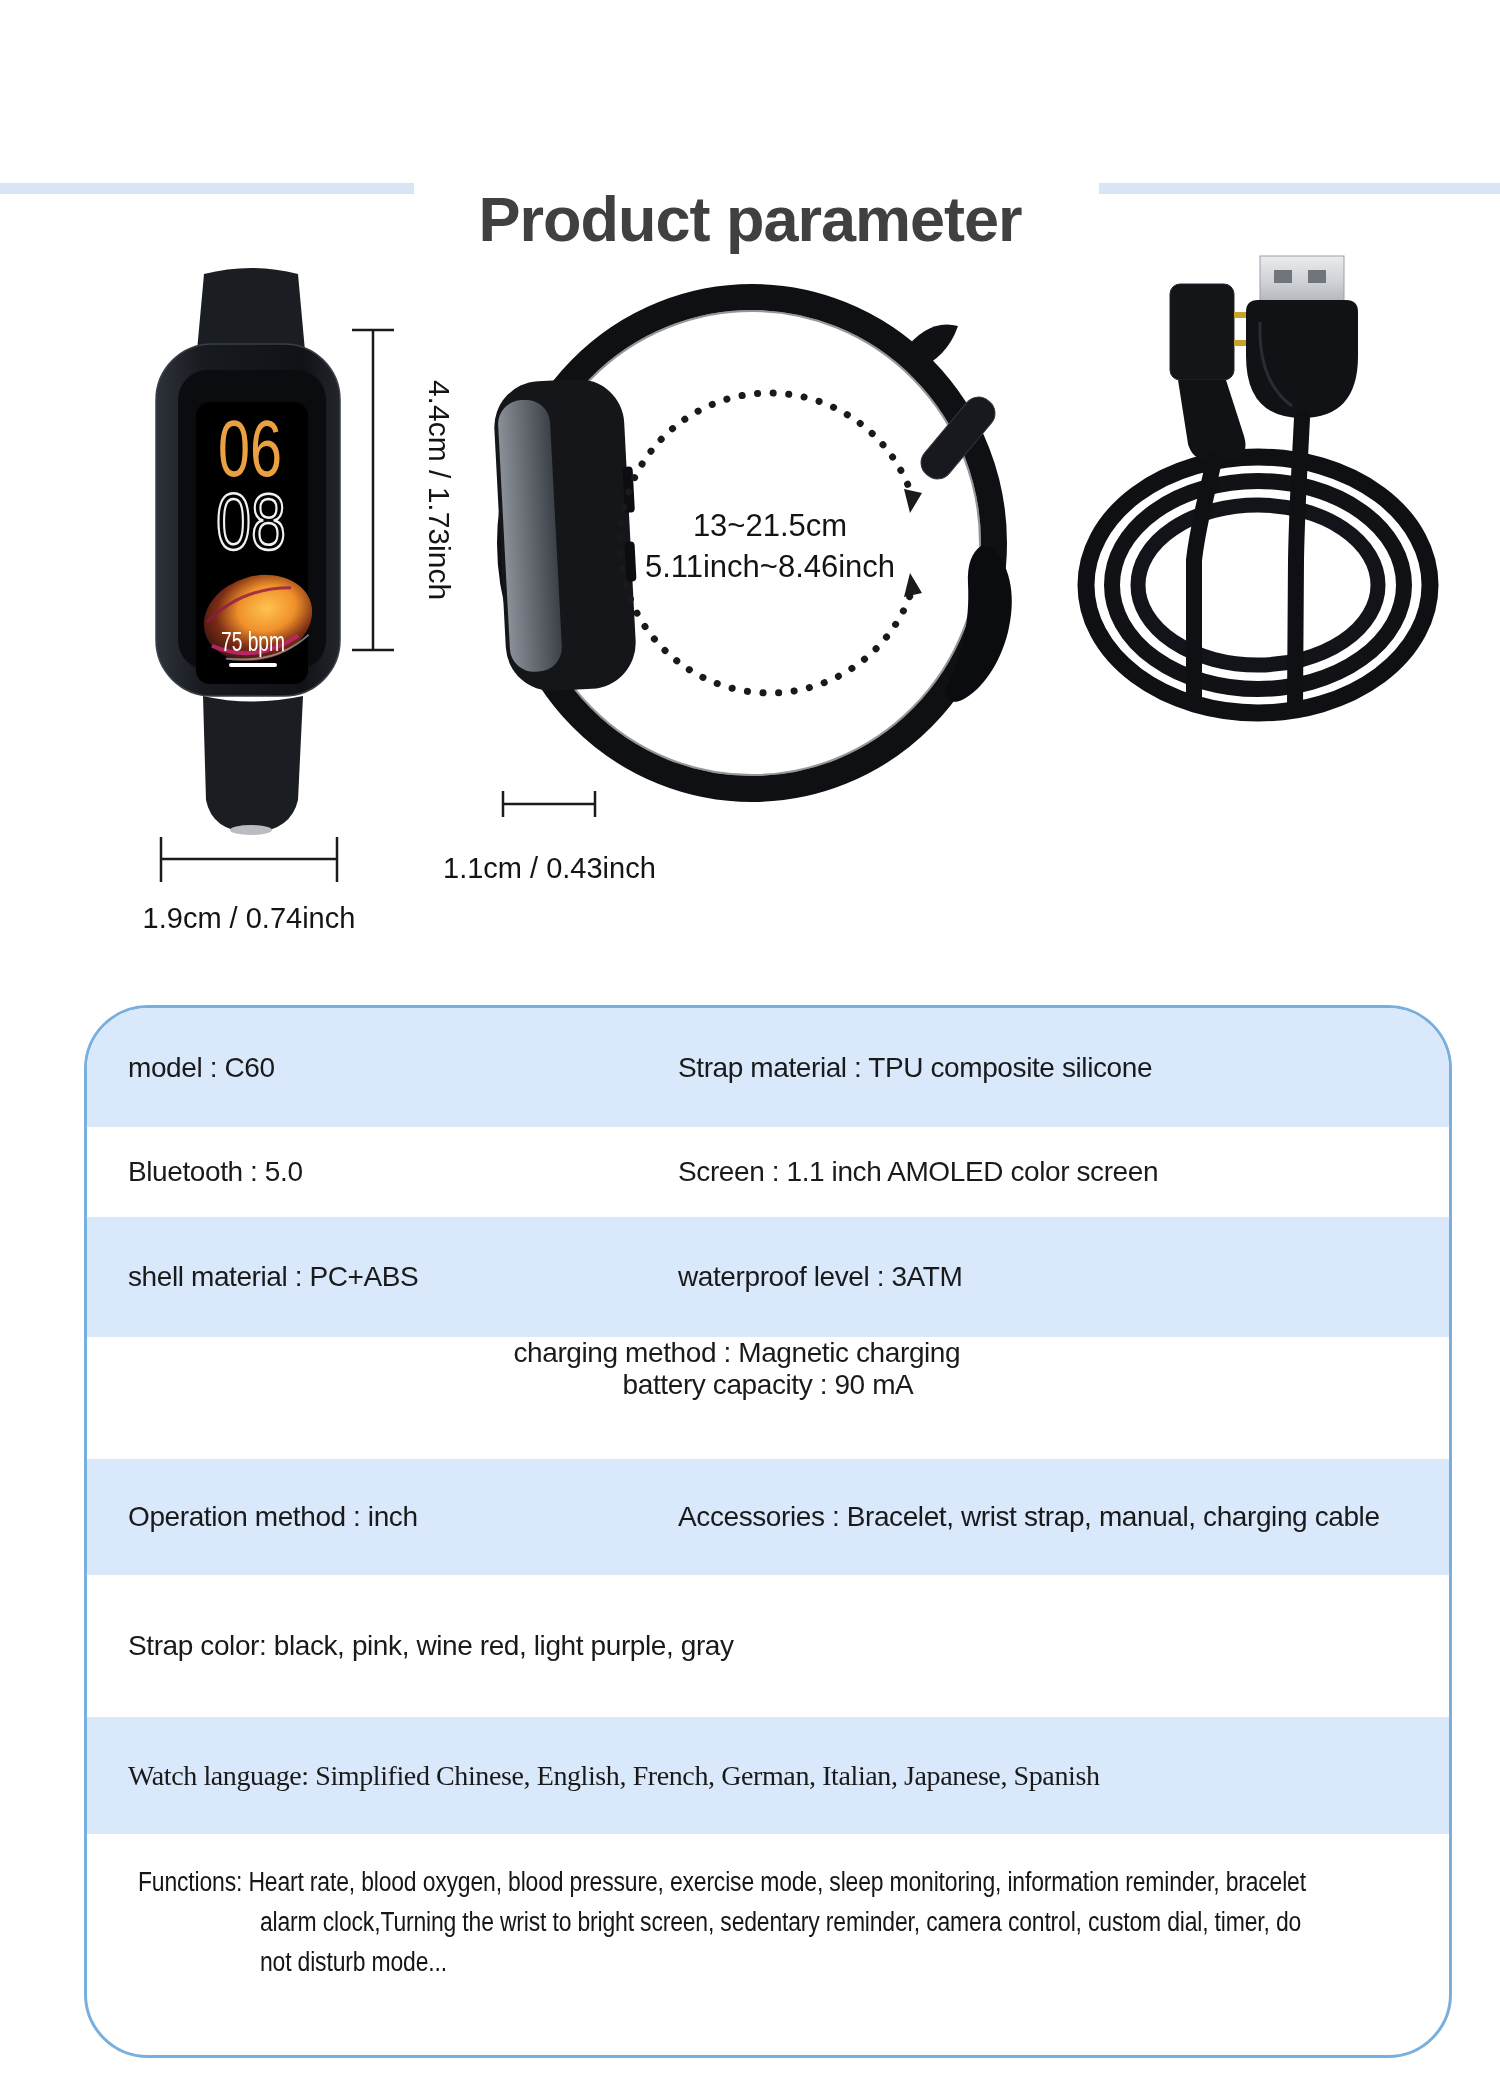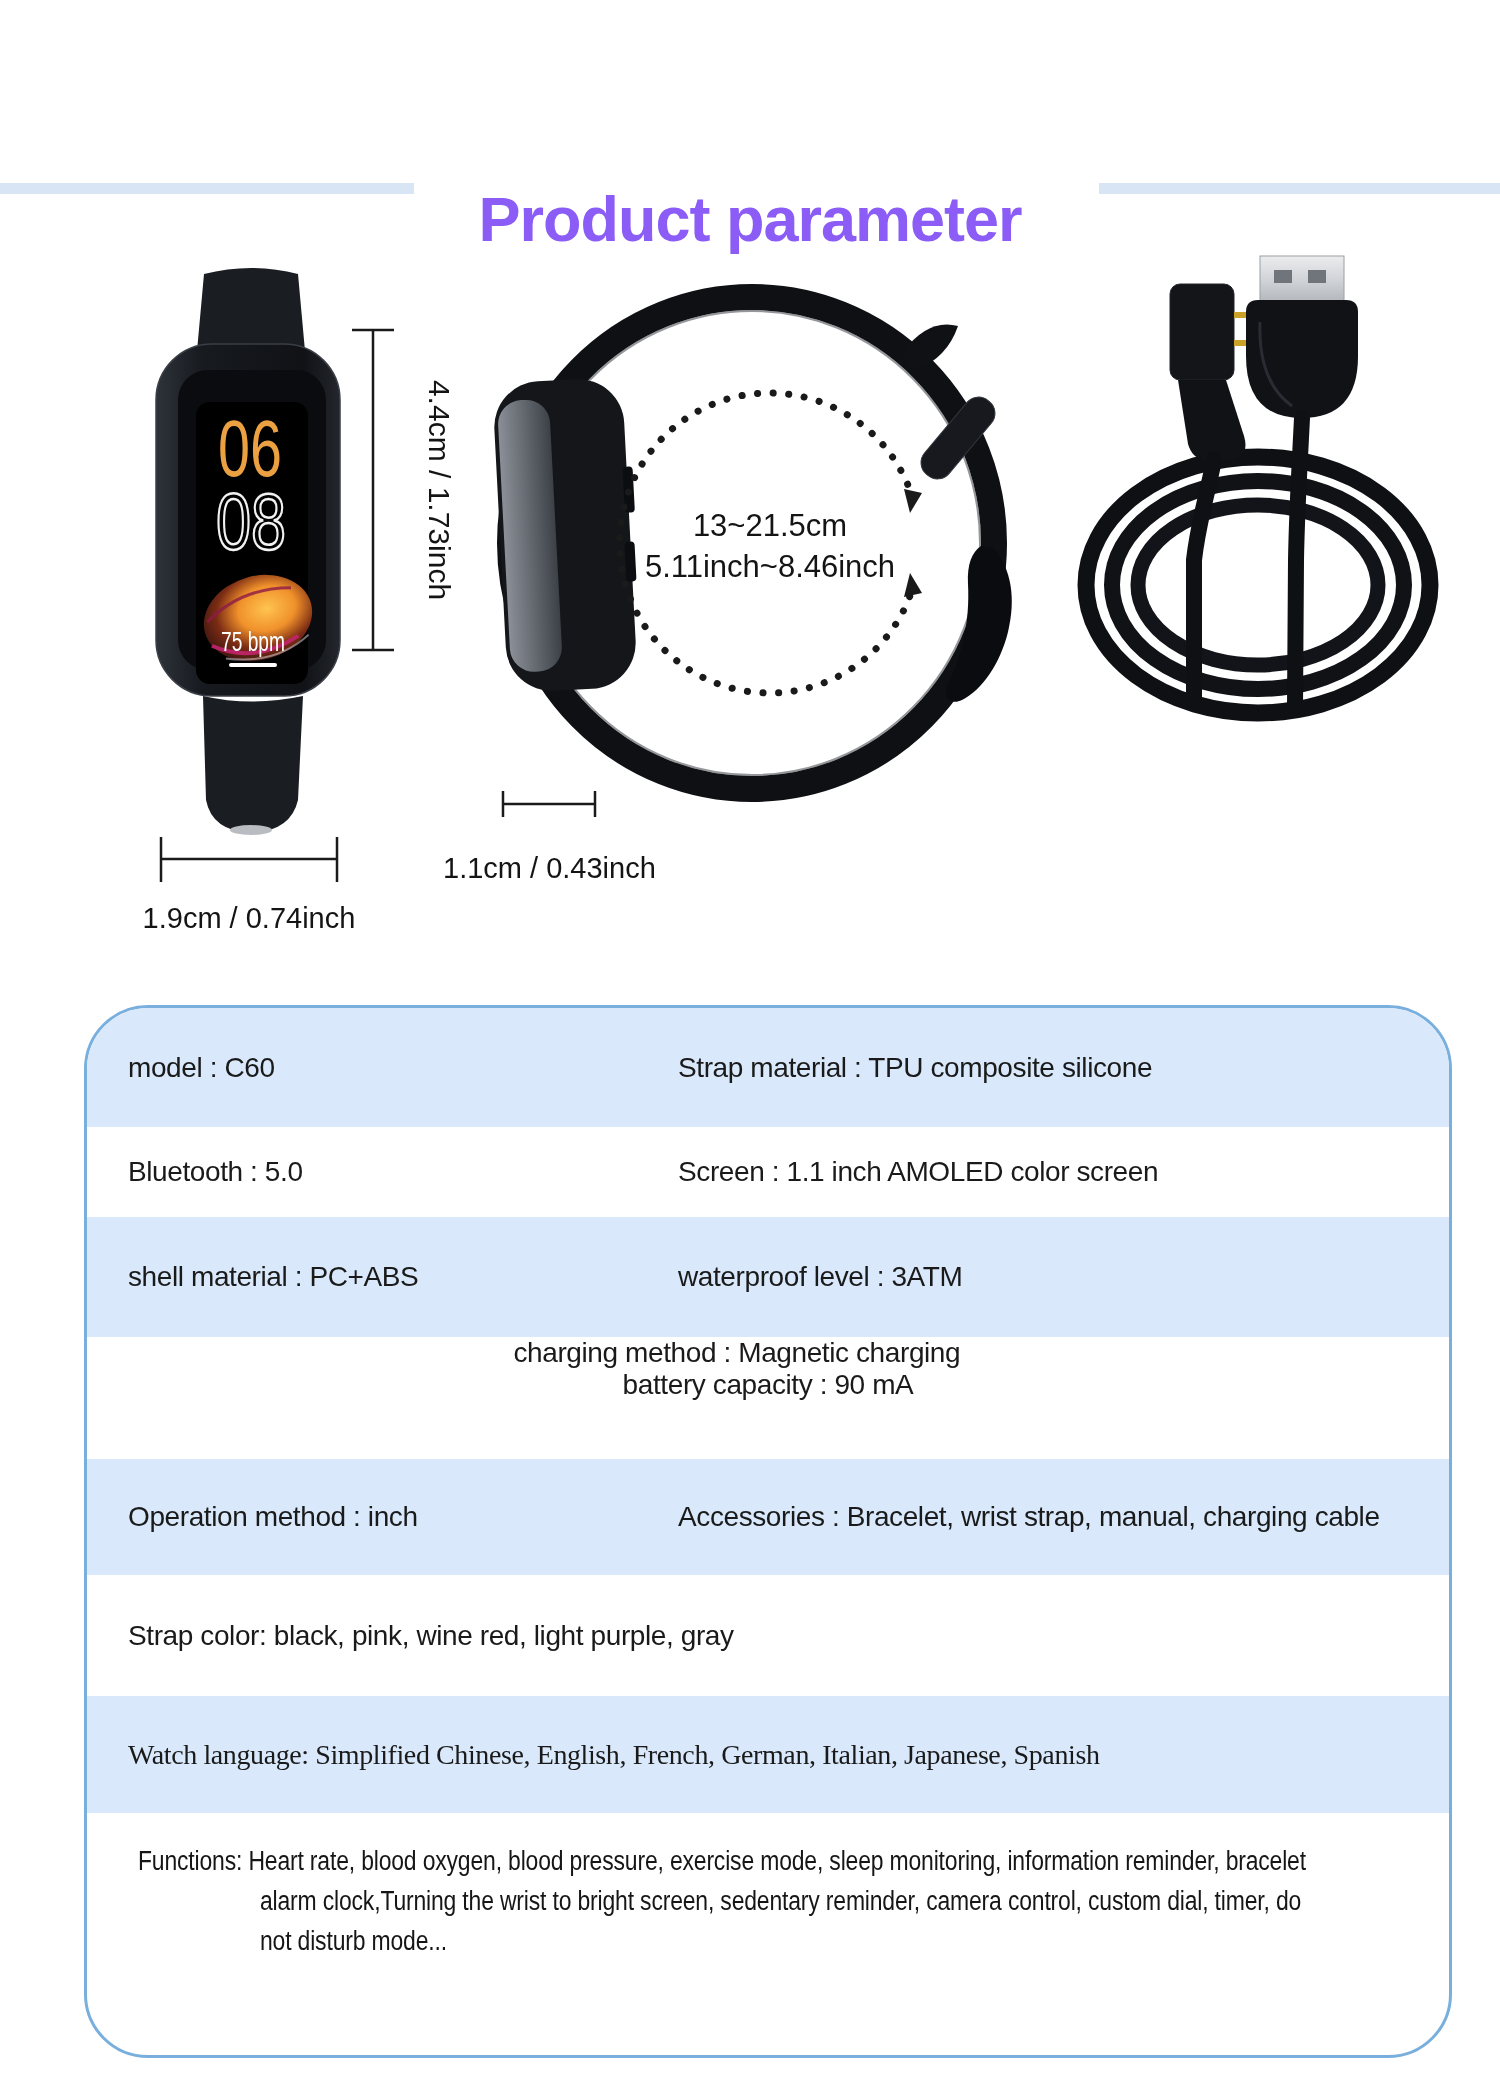--- a/index.html
+++ b/index.html
@@ -2,30 +2,30 @@
 <html><head>
 <meta charset="utf-8">
 <style>
   html,body{margin:0;padding:0;background:#fff;}
   .page{position:relative;width:1500px;height:2100px;background:#ffffff;overflow:hidden;
         font-family:"Liberation Sans","DejaVu Sans",sans-serif;}
   .accent-bar{position:absolute;top:183px;height:11px;background:#d7e5f5;}
   .accent-bar.left{left:0;width:414px;}
   .accent-bar.right{left:1099px;right:0;}
   .page-title{position:absolute;top:146px;left:0;width:100%;text-align:center;
-        font-size:63px;font-weight:700;color:#8b5cf6;letter-spacing:-1px;line-height:1;}
+        font-size:63px;font-weight:700;color:#404040;letter-spacing:-1px;line-height:1;}
   .hero{position:absolute;left:0;top:230px;width:1500px;height:730px;}
   
   .spec-table{position:absolute;left:66px;top:1005px;width:1368px;height:1053px;
         box-sizing:border-box;border:3px solid #79afdd;border-radius:64px;background:#ffffff;
         overflow:hidden;display:flex;flex-direction:column;margin-left:18px;}
   .srow{display:flex;align-items:center;flex:none;}
   .srow.blue{background:#d9e9fb;}
   .srow.r1{height:119px;} .srow.r2{height:90px;border-radius:23px;} .srow.r3{height:120px;}
-  .srow.r4{height:122px;flex-direction:column;} .srow.r5{height:116px;} .srow.r6{height:121px;}
+  .srow.r4{height:122px;flex-direction:column;} .srow.r5{height:116px;} .srow.r6{height:142px;}
   .srow.r7{height:117px;font-family:Liberation Serif, serif;}
   .srow.r8{flex:1;display:block;padding:28px 18px 0 51px;box-sizing:border-box;}
   .cell{font-size:28px;color:#1a1a1a;letter-spacing:-0.4px;white-space:nowrap;}
   .cell.c-left{box-sizing:border-box;width:591px;padding-left:41px;flex:none;}
   .cell.c-right{flex:1;}
   .cell.c-full{padding-left:41px;}
   .fn-line{white-space:nowrap;font-size:27px;line-height:40px;color:#161616;
         letter-spacing:-0.2px;transform:scaleX(0.85);transform-origin:0 50%;}
   .fn-line.cont{margin-left:122px;}
   

